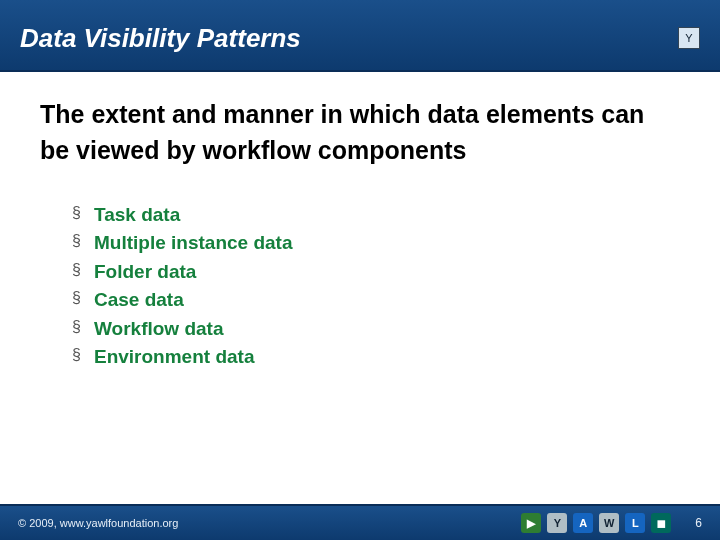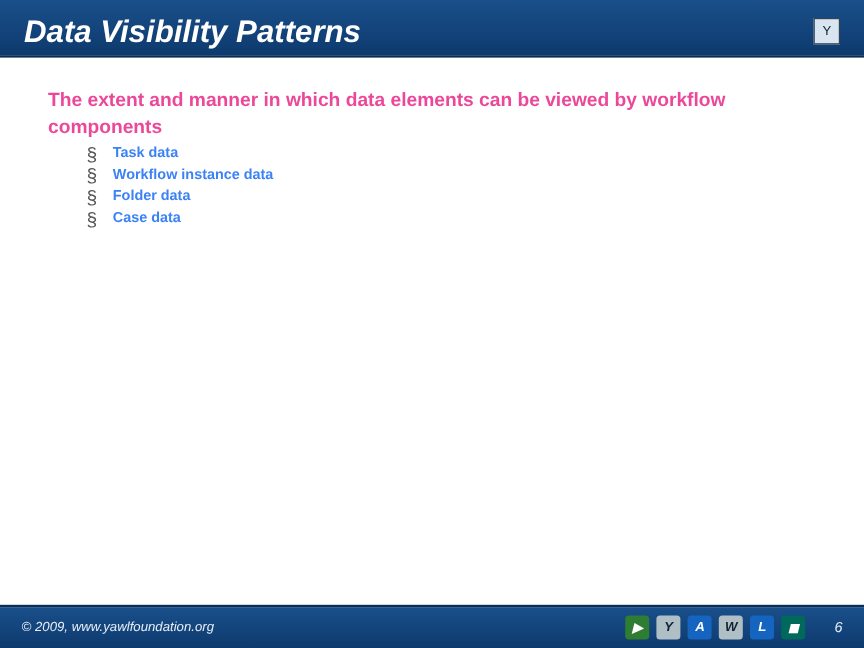--- a/index.html
+++ b/index.html
@@ -1,18 +1,18 @@
 <!DOCTYPE html>
 <html><head>
 <meta charset="utf-8">
 <style>
   * { margin: 0; padding: 0; box-sizing: border-box; }
   html, body { width: 720px; height: 540px; font-family: Arial, Helvetica, sans-serif; background: #fff; overflow: hidden; }
   .header {
-    height: 48px;
+    height: 72px;
     background: linear-gradient(to bottom, #1a4f8a 0%, #0d3a6e 100%);
     display: flex;
     align-items: center;
     justify-content: space-between;
     padding: 6px 20px 0 20px;
     border-bottom: 2px solid #0a2d57;
   }
   .header h1 {
     color: #ffffff;
     font-size: 26px;
@@ -28,33 +28,34 @@
     display: flex;
     align-items: center;
     justify-content: center;
     font-size: 11px;
     color: #123;
   }
   .content {
     padding: 24px 40px 0 40px;
   }
   .subtitle {
-    font-size: 16px;
-    color: #ec4899;
+    font-size: 25px;
+    color: #000000;
     line-height: 1.45;
     font-weight: bold;
+    margin-bottom: 32px;
   }
   .bullets {
     list-style: none;
     padding-left: 32px;
   }
   .bullets li {
-    font-size: 12px;
+    font-size: 19px;
     font-weight: bold;
-    color: #3b82f6;
+    color: #15803d;
     line-height: 1.5;
     position: relative;
     padding-left: 22px;
   }
   .bullets li::before {
     content: "§";
     position: absolute;
     left: 0;
     color: #555;
     font-weight: normal;
@@ -65,21 +66,20 @@
     bottom: 0;
     left: 0;
     width: 720px;
     height: 36px;
     background: linear-gradient(to bottom, #1a4f8a 0%, #0d3a6e 100%);
     display: flex;
     align-items: center;
     justify-content: space-between;
     padding: 0 18px;
     border-top: 2px solid #0a2d57;
-    font-style: italic;
   }
   .copyright {
     color: #e6eef7;
     font-size: 11px;
   }
   .footer-right {
     display: flex;
     align-items: center;
     gap: 24px;
   }
@@ -113,23 +113,25 @@
 
 <div class="header">
   <h1>Data Visibility Patterns</h1>
   <div class="header-logo">Y</div>
 </div>
 
 <div class="content">
   <p class="subtitle">The extent and manner in which data elements can be viewed by workflow components</p>
   <ul class="bullets">
     <li>Task data</li>
-    <li>Workflow instance data</li>
+    <li>Multiple instance data</li>
     <li>Folder data</li>
     <li>Case data</li>
+    <li>Workflow data</li>
+    <li>Environment data</li>
   </ul>
 </div>
 
 <div class="footer">
   <span class="copyright">© 2009, www.yawlfoundation.org</span>
   <div class="footer-right">
     <div class="footer-logos">
       <div class="flogo c-green">▶</div>
       <div class="flogo c-gray">Y</div>
       <div class="flogo c-blue">A</div>

